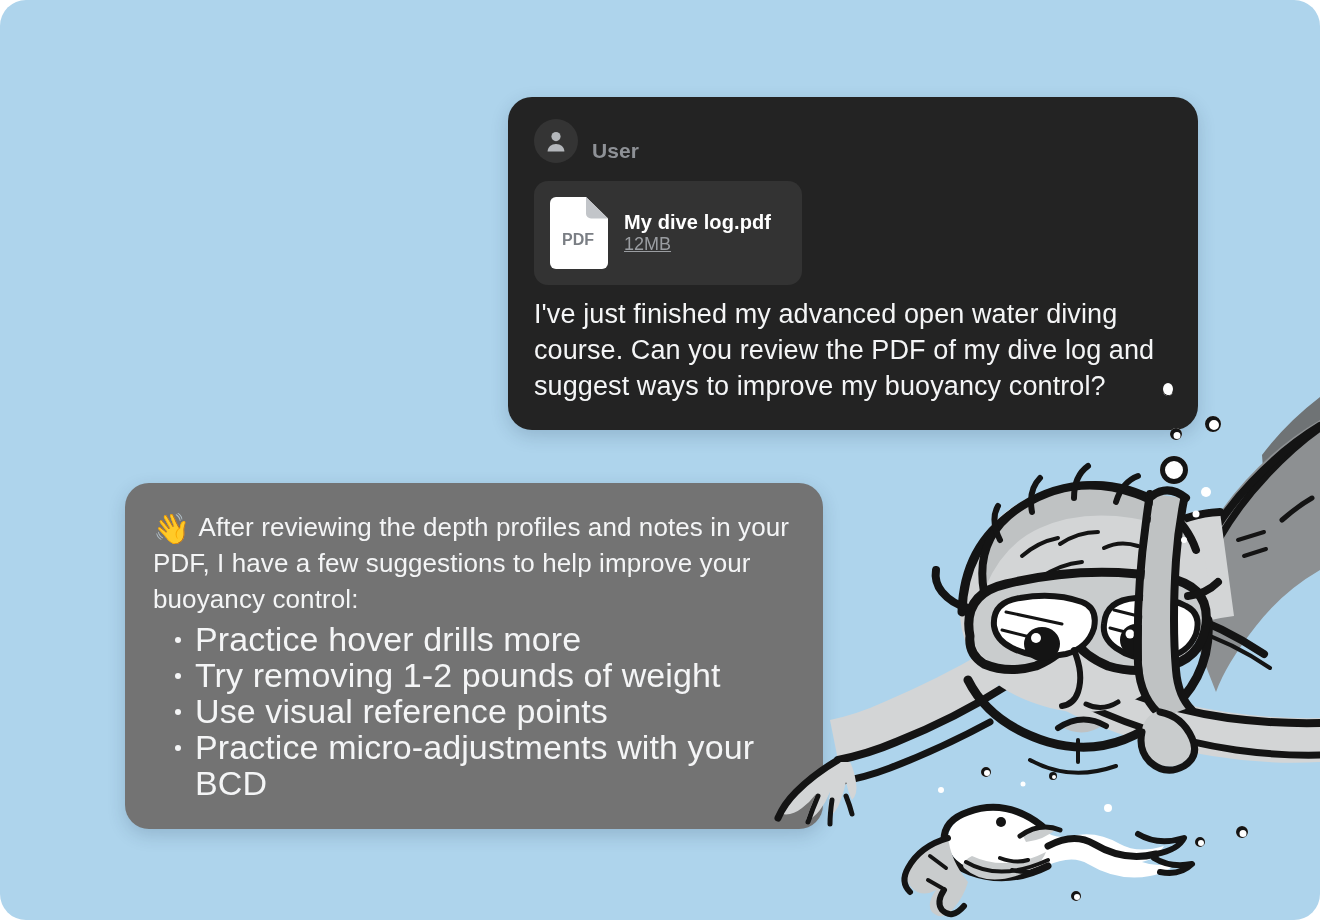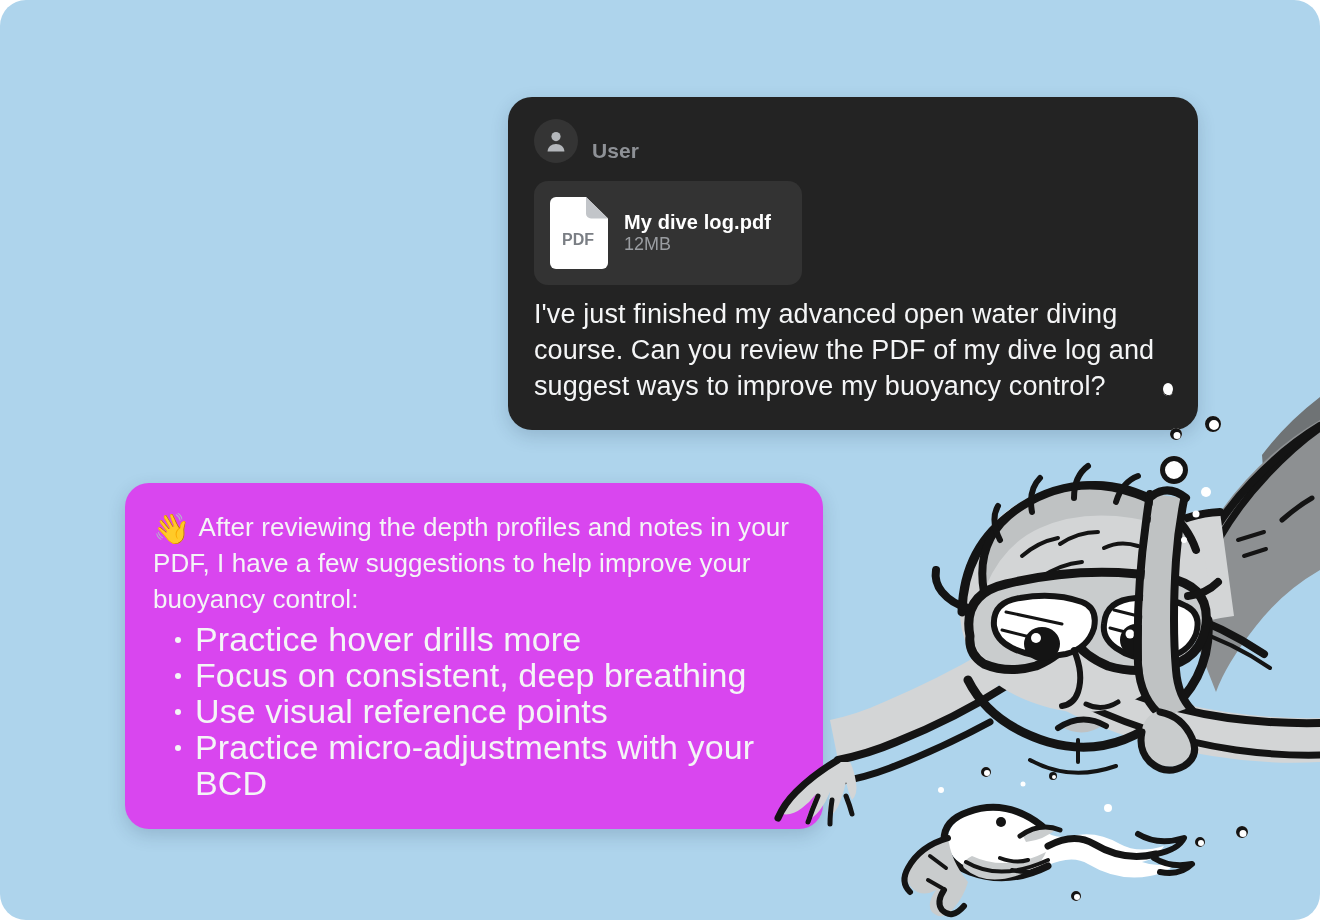--- a/index.html
+++ b/index.html
@@ -88,38 +88,39 @@
   .attachment-name {
     color: #ffffff;
     font-size: 20px;
     font-weight: bold;
     letter-spacing: 0.1px;
     white-space: nowrap;
   }
   .attachment-size {
     color: #9a9da1;
     font-size: 18px;
+    text-decoration: underline;
   }
 
   .user-text {
     margin-top: 11px;
     color: #f4f5f6;
     font-size: 27px;
     line-height: 36px;
     letter-spacing: 0.1px;
   }
 
   
   #assistant-card {
     left: 125px;
     top: 483px;
     width: 698px;
     padding: 26px 28px 28px 28px;
     box-sizing: border-box;
-    background: #d946ef;
+    background: #737373;
   }
   .assistant-intro {
     color: #f4f5f6;
     font-size: 26px;
     line-height: 36px;
     letter-spacing: 0.1px;
   }
   .wave-emoji {
     font-size: 30px;
     line-height: 1;
@@ -181,21 +182,21 @@
 
     <div class="user-text">I've just finished my advanced open water diving course. Can you review the PDF of my dive log and suggest ways to improve my buoyancy control?</div>
   </div>
 
   <div class="card" id="assistant-card">
     <div class="assistant-intro">
       <span class="wave-emoji">👋</span><span>After reviewing the depth profiles and notes in your PDF, I have a few suggestions to help improve your buoyancy control:</span>
     </div>
     <ul class="suggestions">
       <li>Practice hover drills more</li>
-      <li>Focus on consistent, deep breathing</li>
+      <li>Try removing 1-2 pounds of weight</li>
       <li>Use visual reference points</li>
       <li>Practice micro-adjustments with your BCD</li>
     </ul>
   </div>
 
   <div id="illustration">
     <svg viewBox="0 0 1320 920" xmlns="http://www.w3.org/2000/svg" aria-hidden="true">
       <defs>
         <style>
           .ink  { fill:none; stroke:#141414; stroke-linecap:round; stroke-linejoin:round; }

